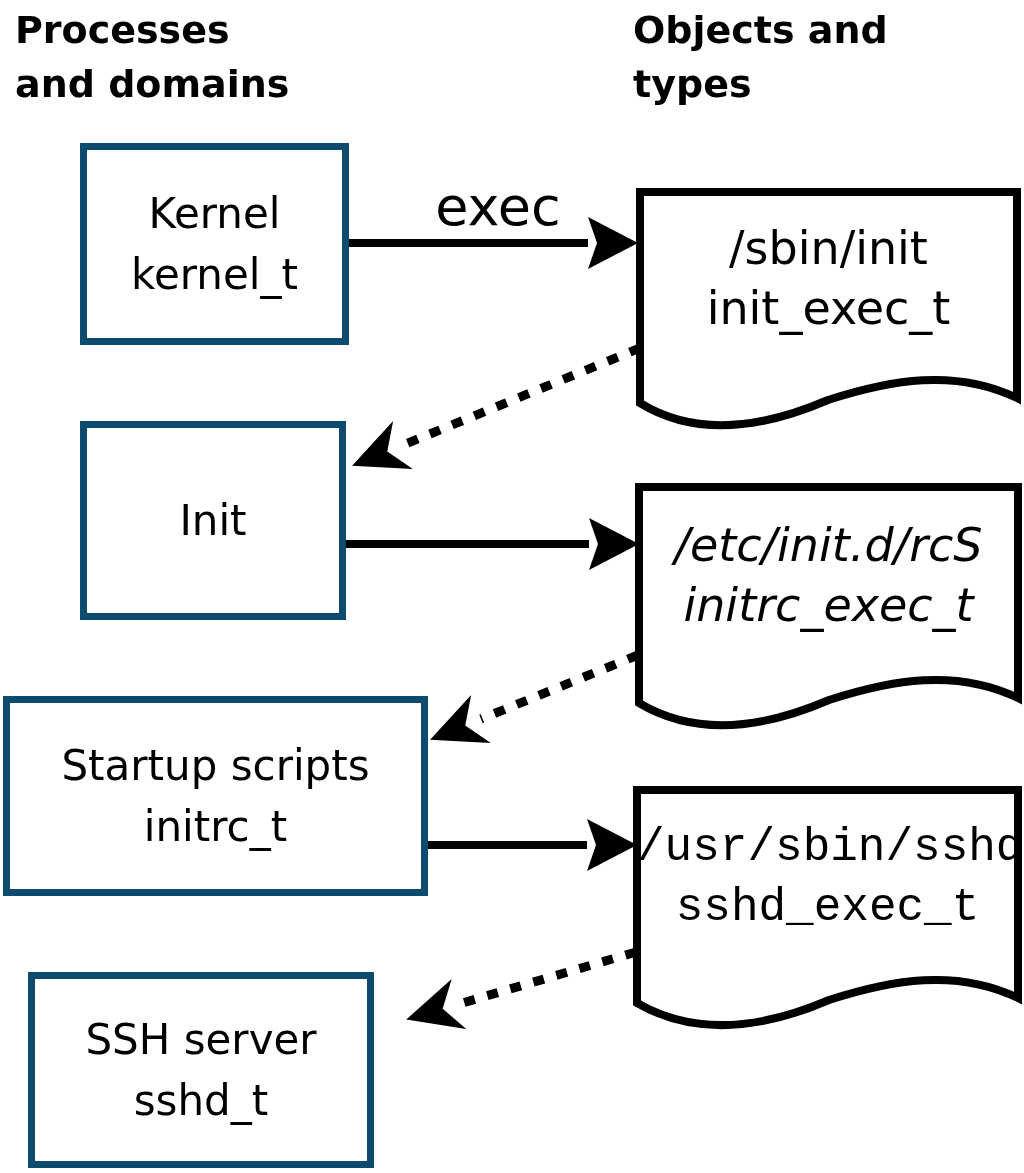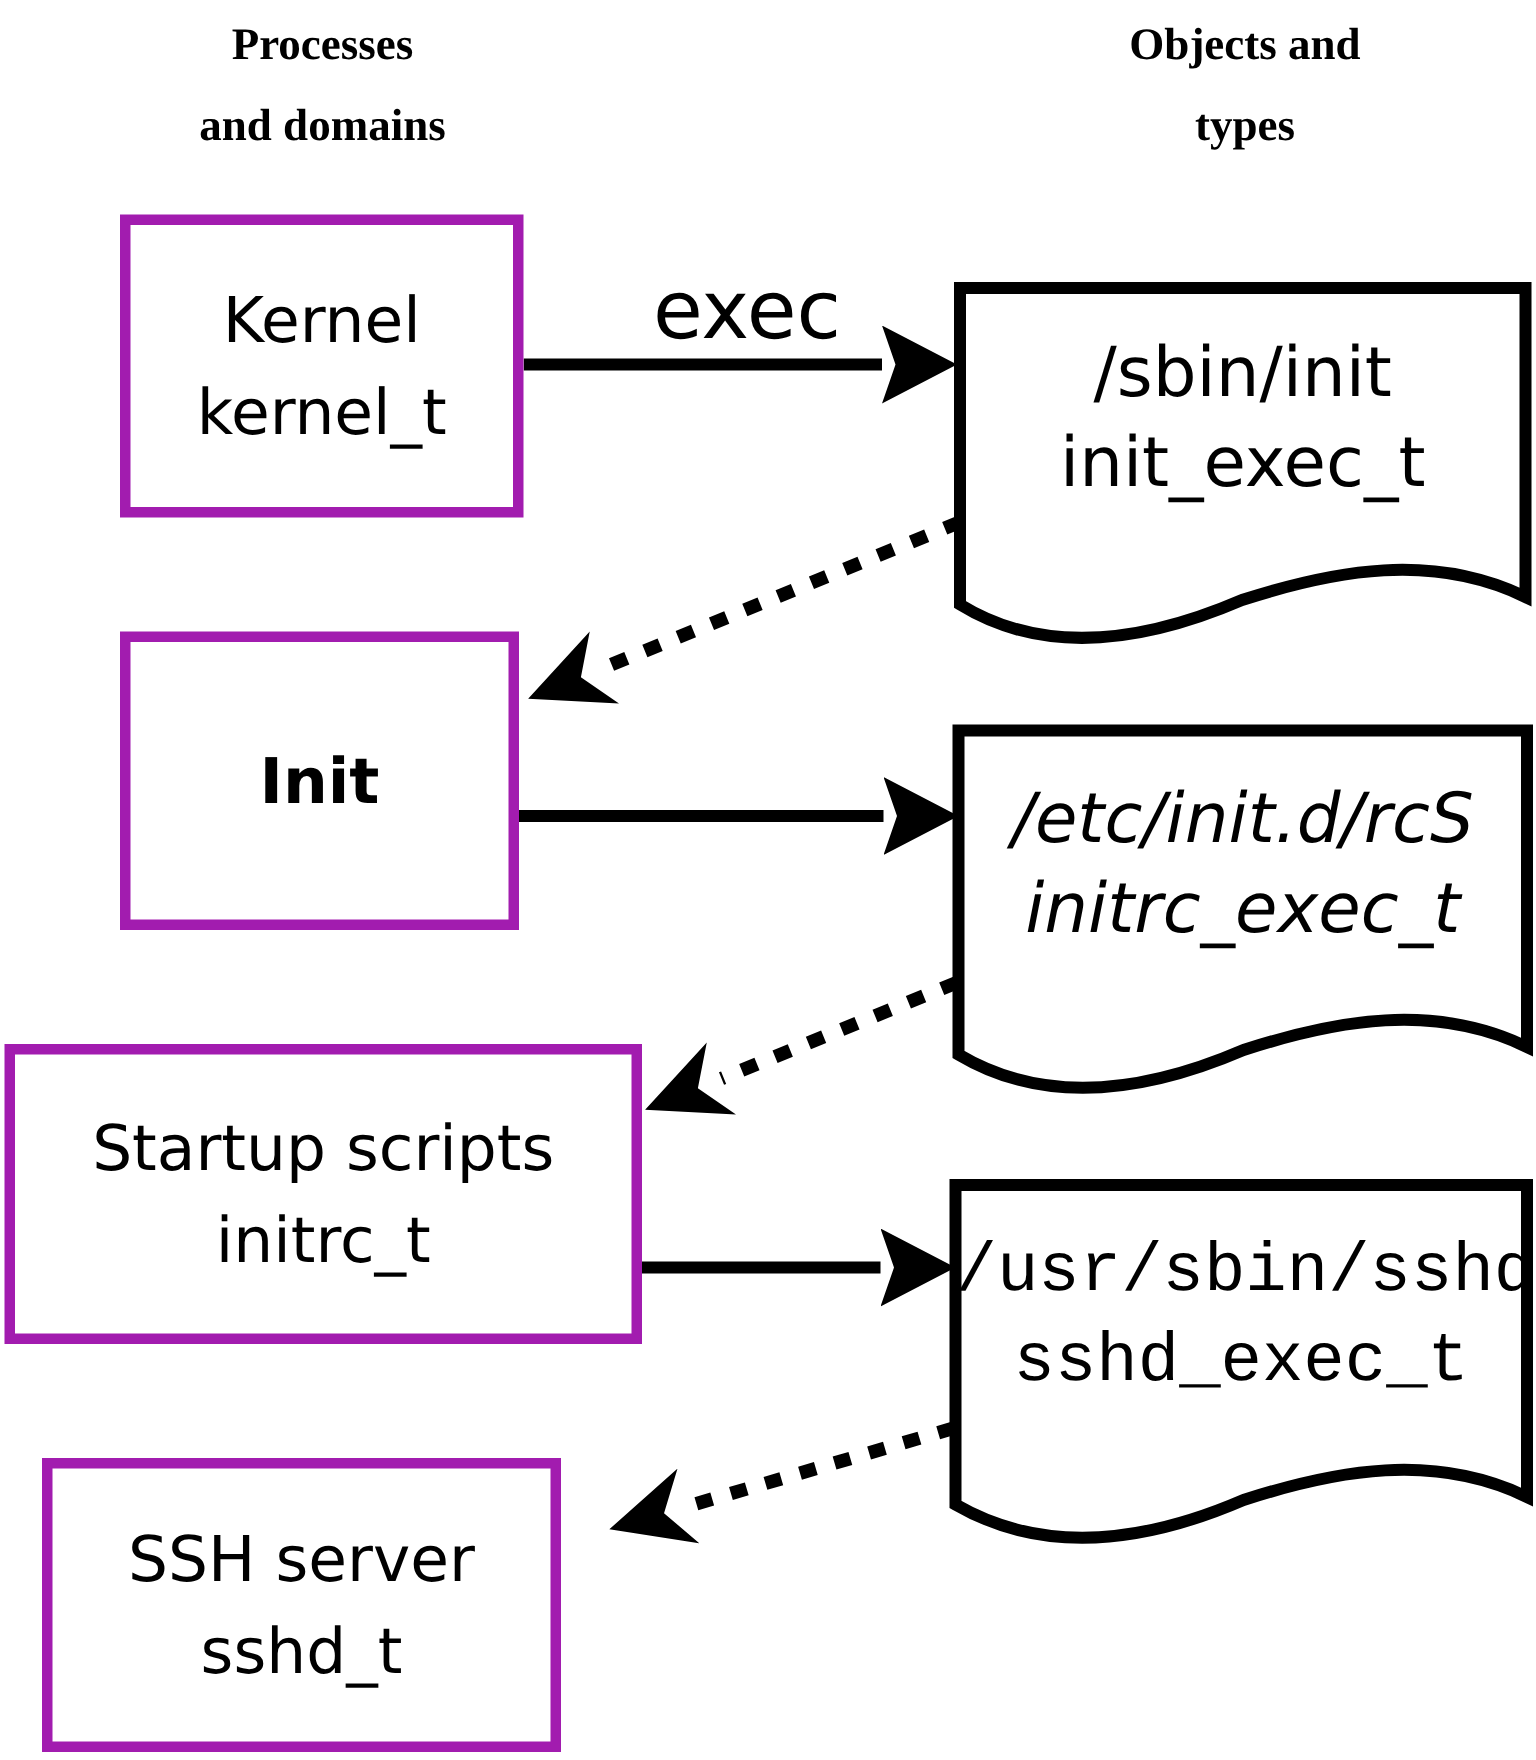--- a/index.html
+++ b/index.html
@@ -11,32 +11,30 @@
     position: relative;
     width: 1024px;
     height: 1173px;
     background: #ffffff;
     font-family: "DejaVu Sans", "Liberation Sans", sans-serif;
     color: #000000;
     overflow: hidden;
   }
   .col-title {
     position: absolute;
-    font-size: 30px;
+    font-size: 38px;
     font-weight: bold;
     line-height: 54px;
-    text-align: center;
     white-space: pre-line;
     letter-spacing: 0px;
-    font-family: Liberation Serif, serif;
   }
   .process-box {
     position: absolute;
     box-sizing: border-box;
-    border: 7px solid #a21caf;
+    border: 7px solid #0c4a6e;
     background: #ffffff;
     display: flex;
     flex-direction: column;
     justify-content: center;
     align-items: center;
     font-size: 42px;
     line-height: 61px;
     text-align: center;
     z-index: 2;
   }
@@ -108,21 +106,21 @@
 
   <div class="col-title" style="left:15px; top:3px; width:400px;">Processes
 and domains</div>
   <div class="col-title" style="left:633px; top:3px; width:394px;">Objects and
 types</div>
 
   <div class="process-box" style="left:80px; top:143px; width:269px; height:202px;">
     <div>Kernel</div>
     <div>kernel_t</div>
   </div>
-  <div class="process-box" style="left:80px; top:421px; width:266px; height:199px;font-weight:bold;">
+  <div class="process-box" style="left:80px; top:421px; width:266px; height:199px;">
     <div>Init</div>
   </div>
   <div class="process-box" style="left:3px; top:696px; width:425px; height:200px;">
     <div>Startup scripts</div>
     <div>initrc_t</div>
   </div>
   <div class="process-box" style="left:28px; top:972px; width:346px; height:196px;">
     <div>SSH server</div>
     <div>sshd_t</div>
   </div>

